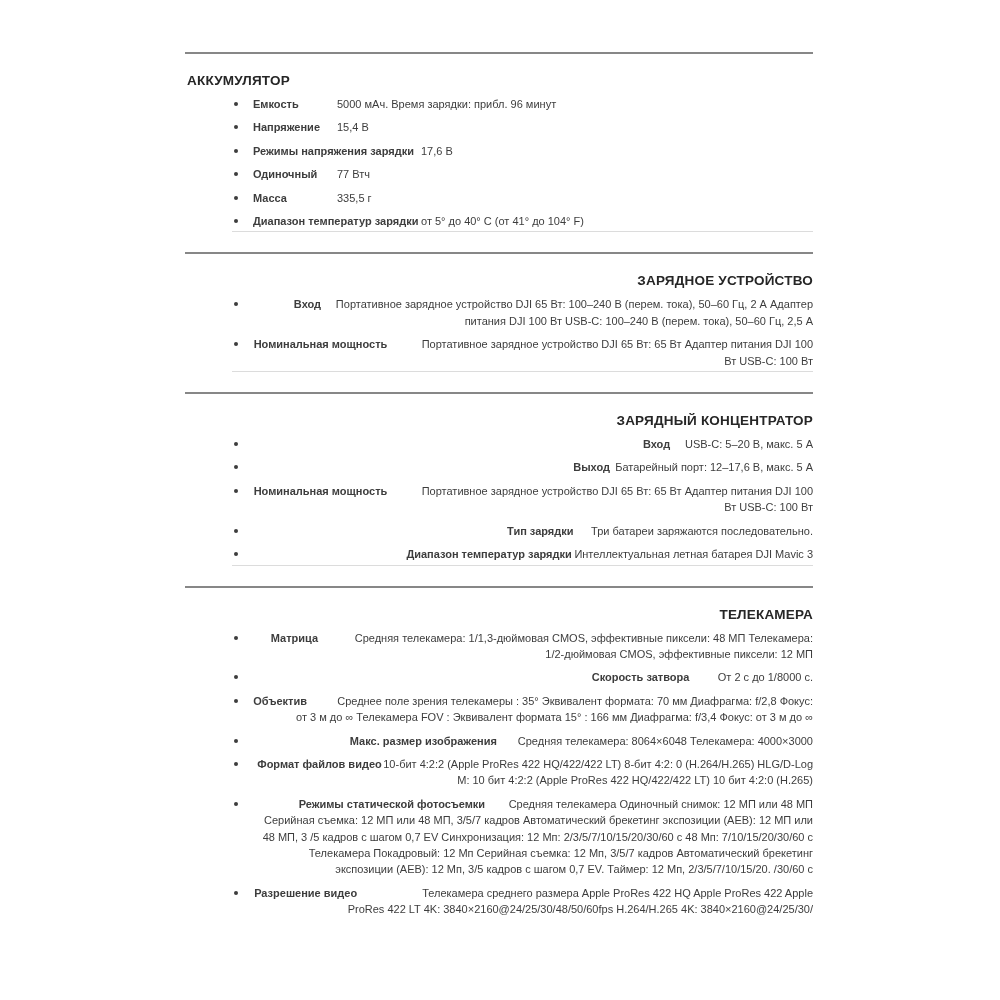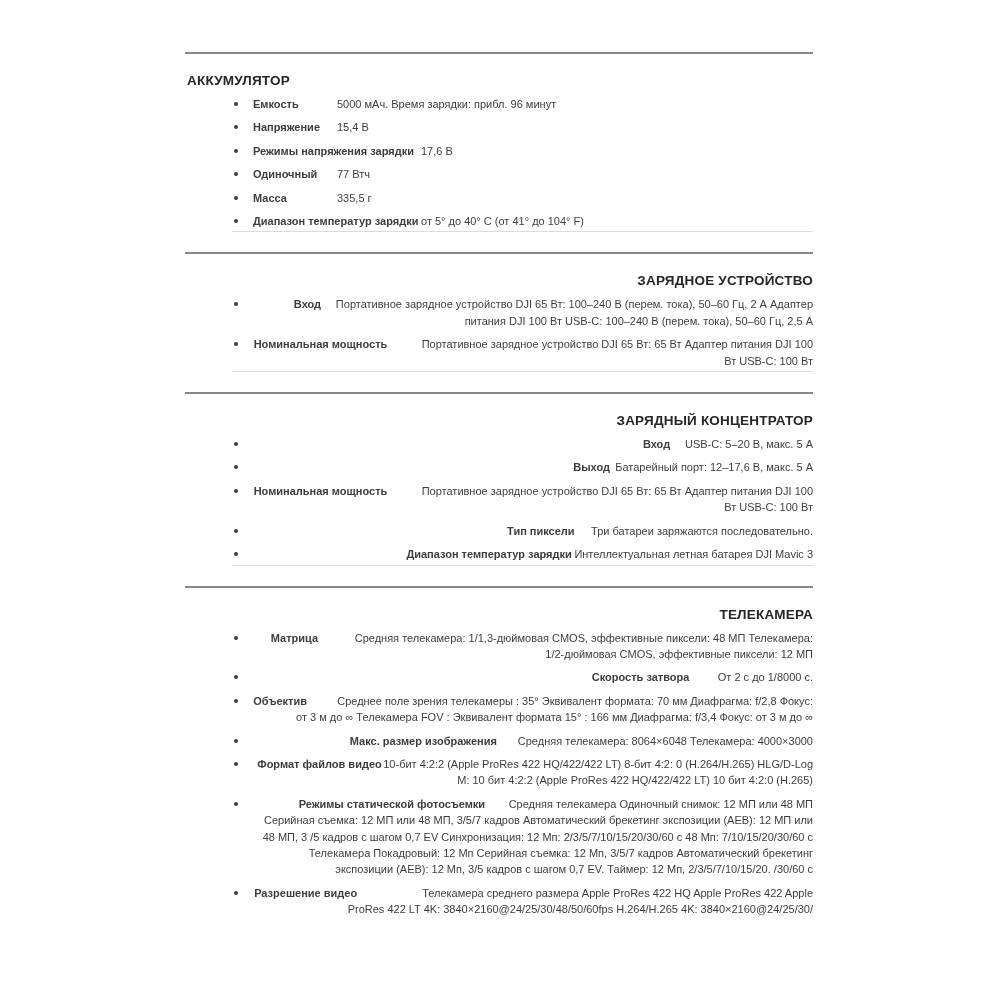--- a/index.html
+++ b/index.html
@@ -94,21 +94,21 @@
     <div class="endrule"></div>
   </section>
 
   <section class="sec">
     <div class="rule"></div>
     <h2>ЗАРЯДНЫЙ КОНЦЕНТРАТОР</h2>
     <ul class="spec">
       <li><span class="bullet"></span><span class="lbl">Вход</span><span class="val">	USB-C: 5–20 В, макс. 5 А</span></li>
       <li><span class="bullet"></span><span class="lbl">Выход</span><span class="val">	Батарейный порт: 12–17,6 В, макс. 5 А</span></li>
       <li><span class="bullet"></span><span class="lbl">Номинальная мощность</span><span class="val">	Портативное зарядное устройство DJI 65 Вт: 65 Вт Адаптер питания DJI 100 Вт USB-C: 100 Вт</span></li>
-      <li><span class="bullet"></span><span class="lbl">Тип пиксели</span><span class="val">	Три батареи заряжаются последовательно.</span></li>
+      <li><span class="bullet"></span><span class="lbl">Тип зарядки</span><span class="val">	Три батареи заряжаются последовательно.</span></li>
       <li><span class="bullet"></span><span class="lbl">Диапазон температур зарядки</span><span class="val">	Интеллектуальная летная батарея DJI Mavic 3</span></li>
     </ul>
     <div class="endrule"></div>
   </section>
 
   <section class="sec">
     <div class="rule"></div>
     <h2>ТЕЛЕКАМЕРА</h2>
     <ul class="spec">
       <li><span class="bullet"></span><span class="lbl">Матрица</span><span class="val">	Средняя телекамера: 1/1,3-дюймовая CMOS, эффективные пиксели: 48 МП Телекамера: 1/2-дюймовая CMOS, эффективные пиксели: 12 МП</span></li>

